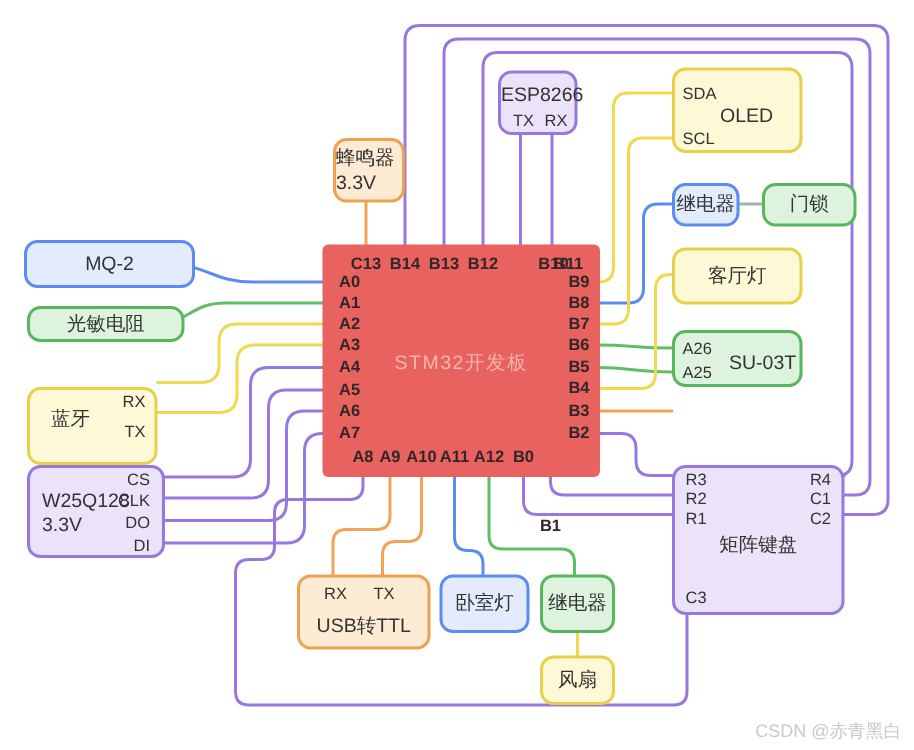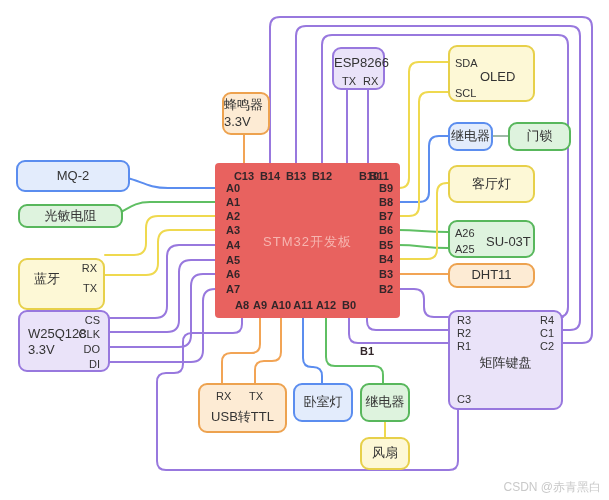--- a/index.html
+++ b/index.html
@@ -179,23 +179,20 @@
   <div class="box c-yellow" style="left:448px;top:165px;width:87px;height:38px;">
     <span>客厅灯</span>
   </div>
 
   <div class="box c-green" style="left:448px;top:220px;width:87px;height:38px;">
     <span style="position:absolute;left:36px;top:12px;">SU-03T</span>
     <span class="pin" style="left:5px;top:5px;">A26</span>
     <span class="pin" style="left:5px;top:21px;">A25</span>
   </div>
 
-  <div class="box c-orange" style="left:448px;top:263px;width:87px;height:25px;">
-    <span>DHT11</span>
-  </div>
 
   <div class="box c-purple" style="left:448px;top:310px;width:115px;height:100px;">
     <span style="position:absolute;left:0;top:43px;width:100%;text-align:center;">矩阵键盘</span>
     <span class="pin" style="left:7px;top:2px;">R3</span>
     <span class="pin" style="left:7px;top:15px;">R2</span>
     <span class="pin" style="left:7px;top:28px;">R1</span>
     <span class="pin" style="right:7px;top:2px;">R4</span>
     <span class="pin" style="right:7px;top:15px;">C1</span>
     <span class="pin" style="right:7px;top:28px;">C2</span>
     <span class="pin" style="left:7px;top:81px;">C3</span>

